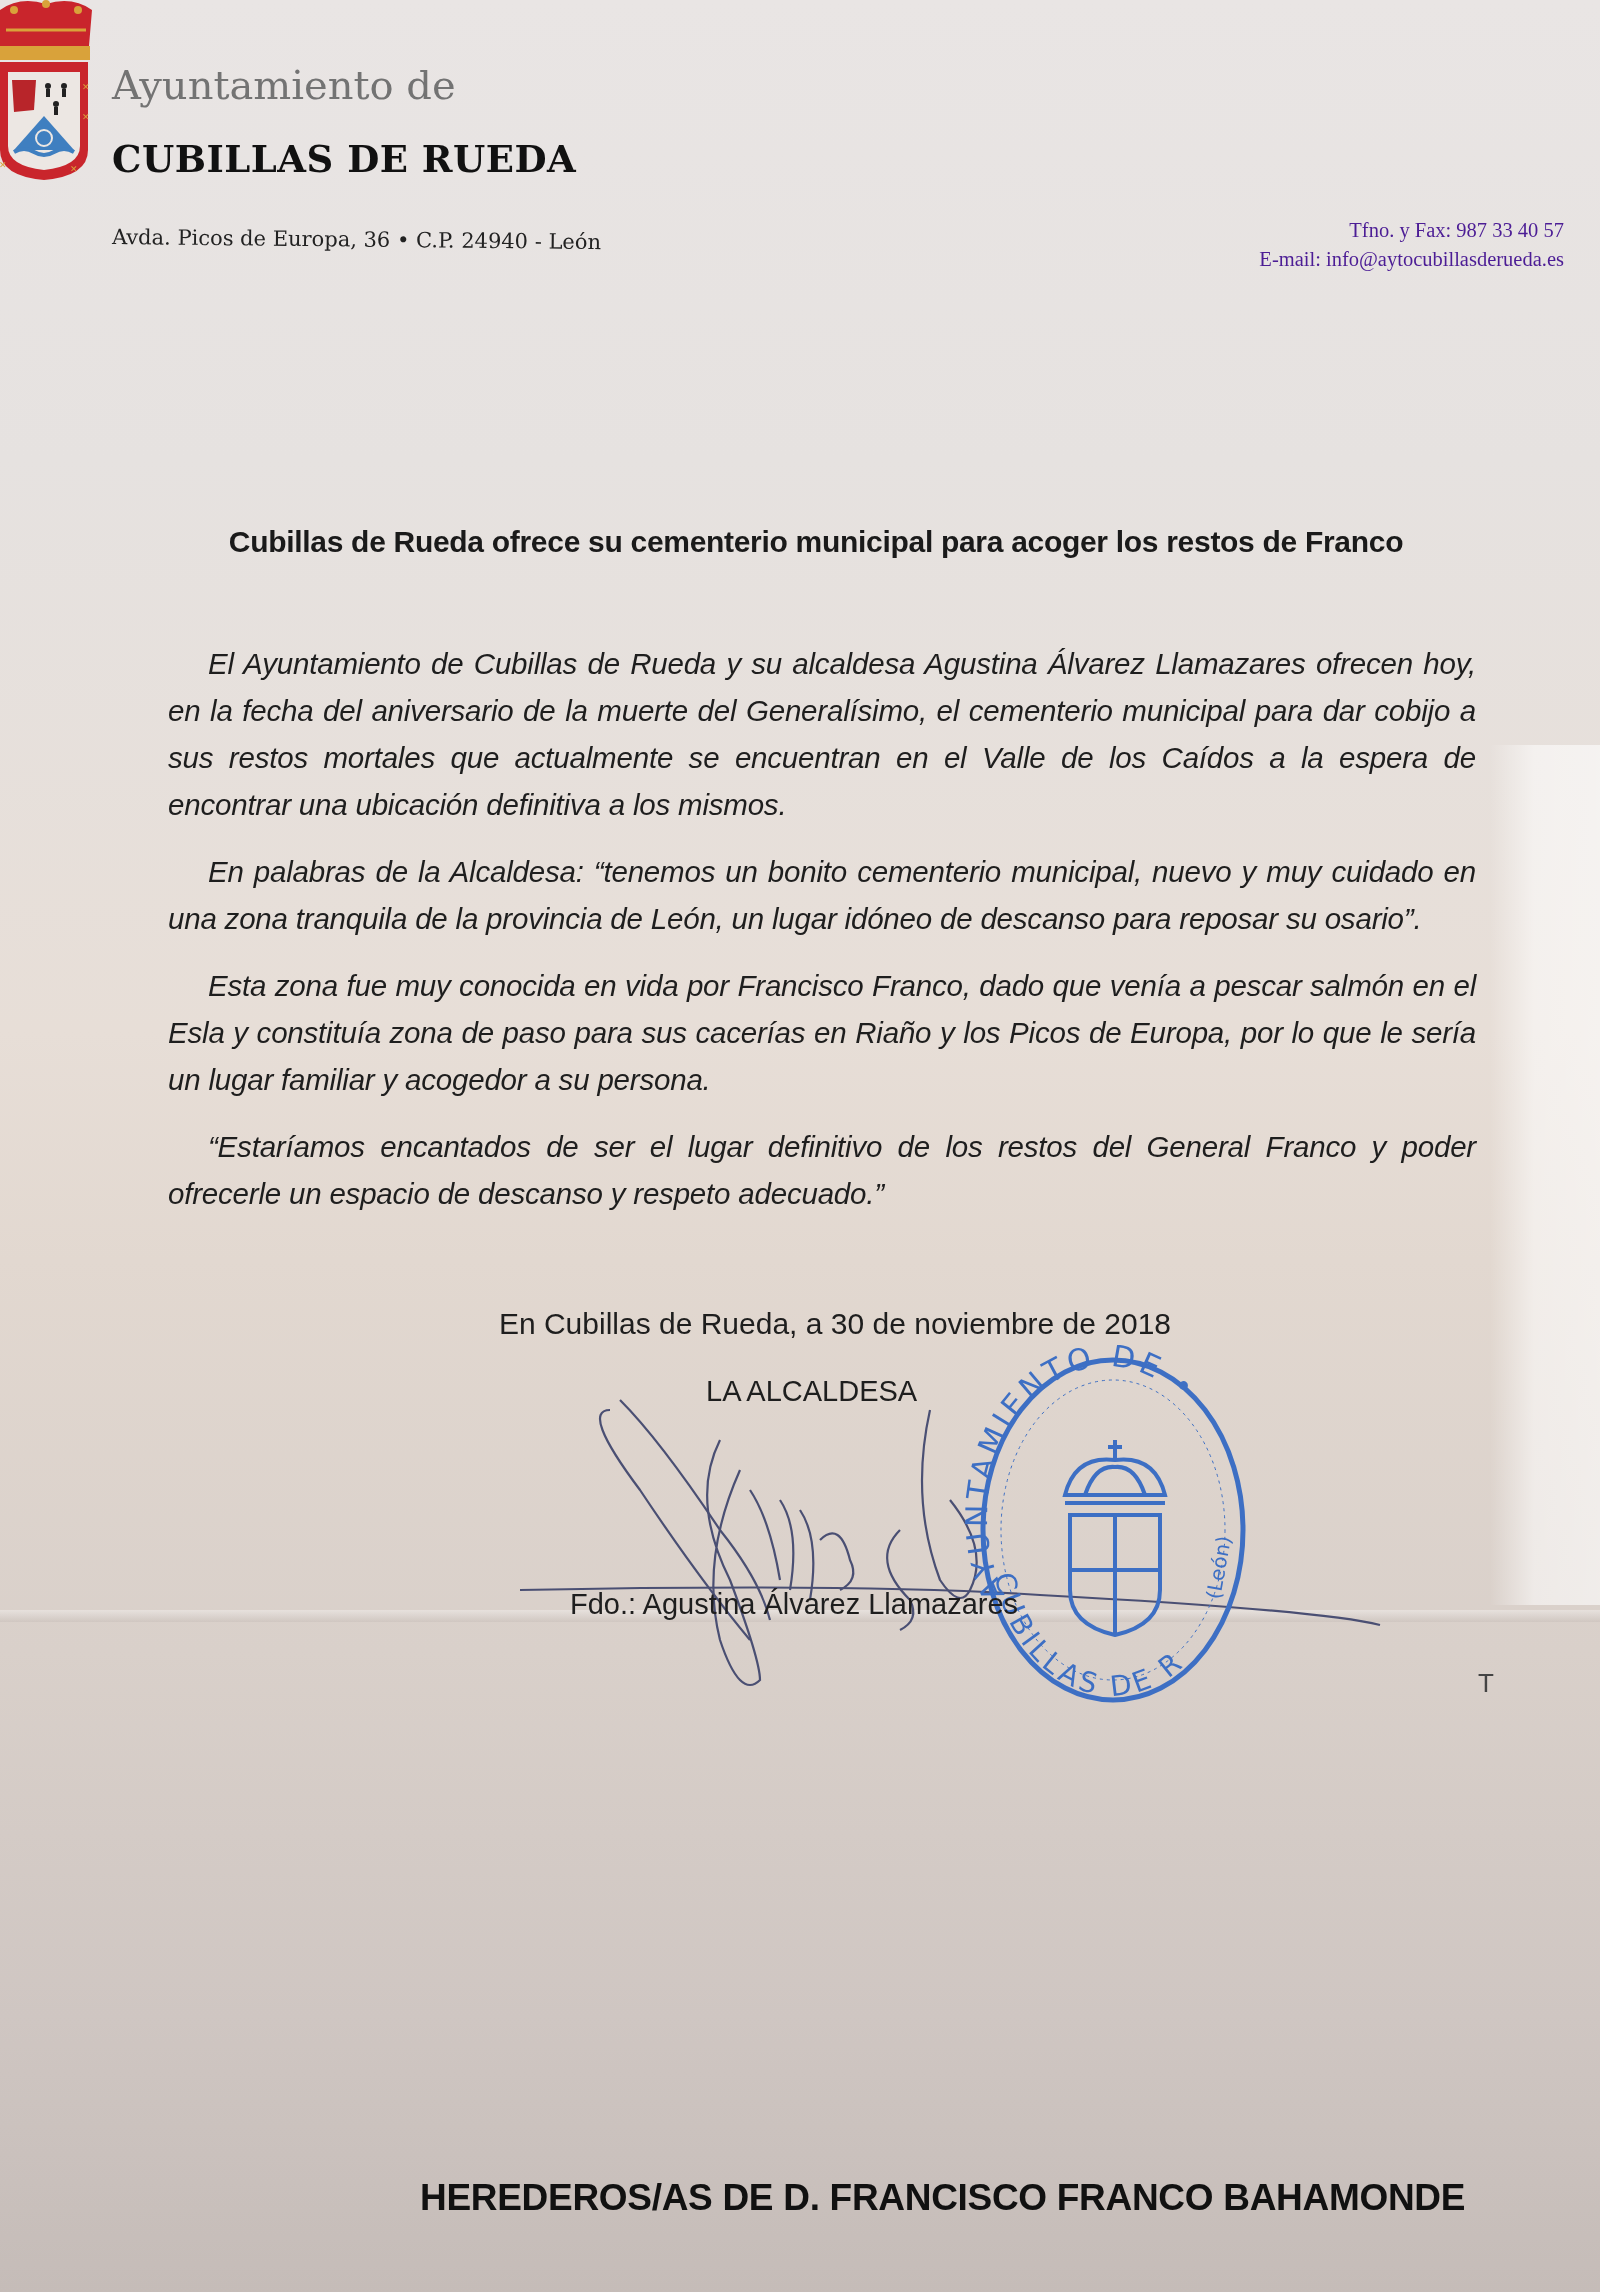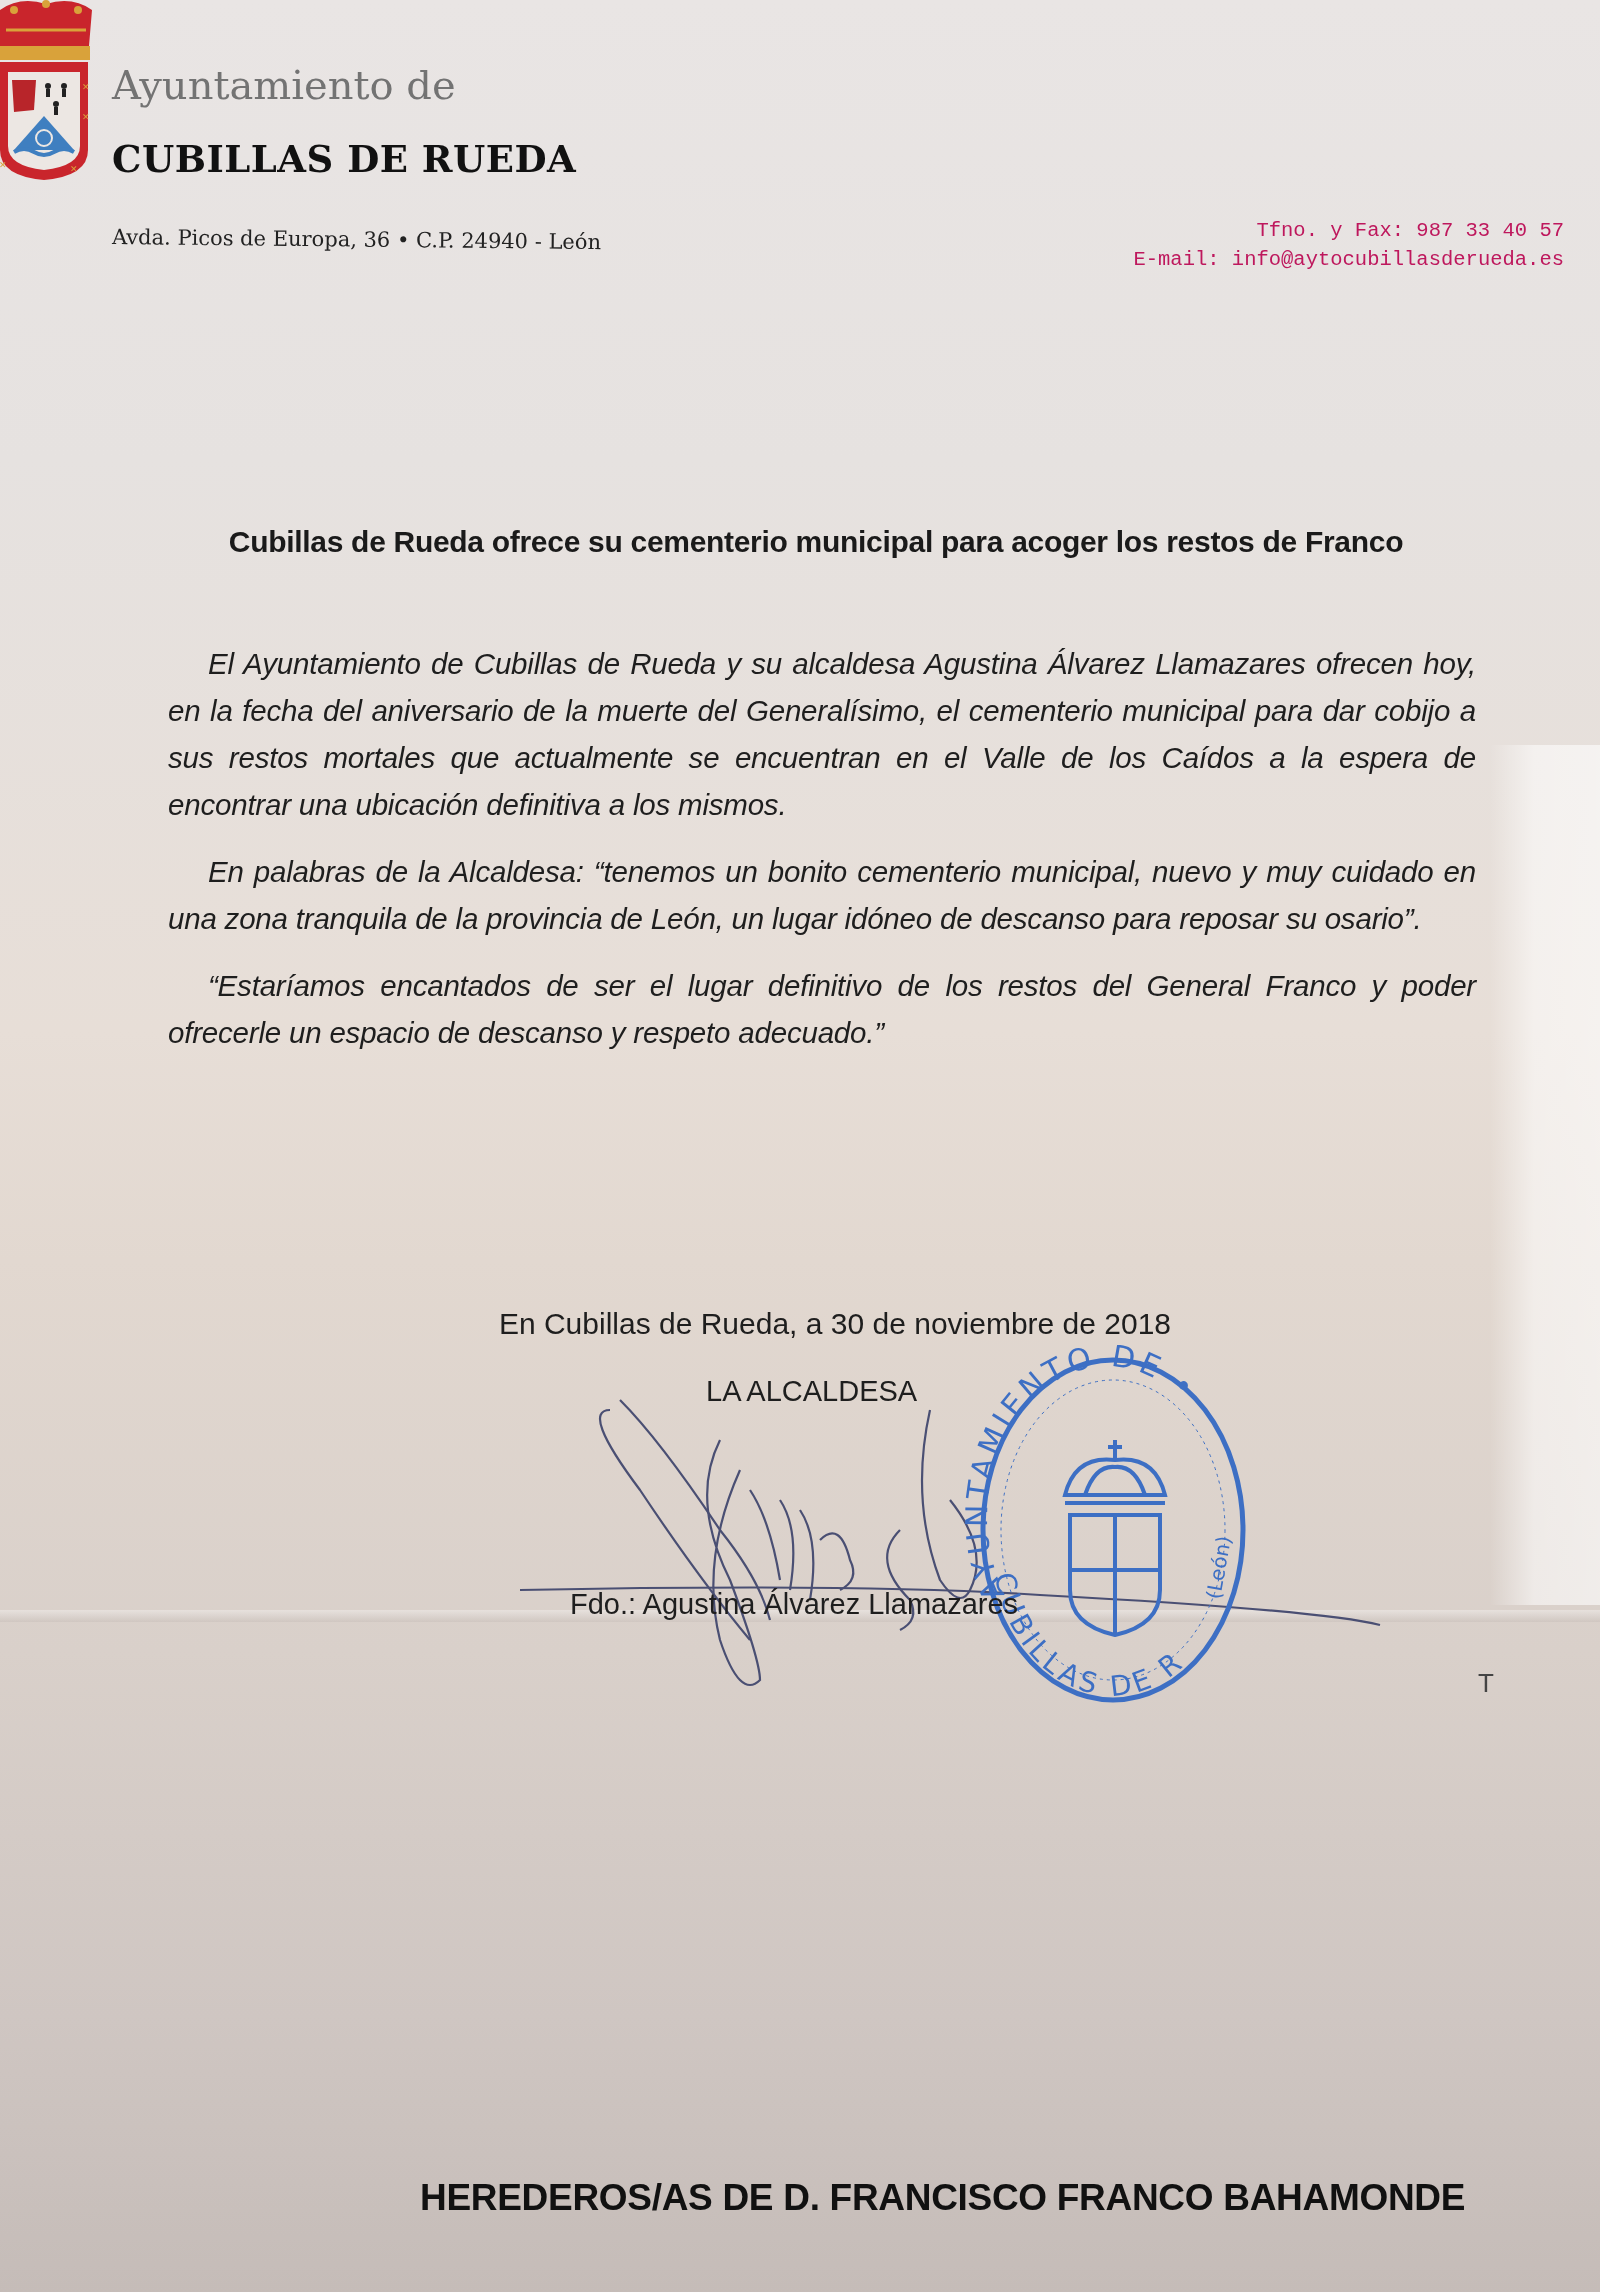--- a/index.html
+++ b/index.html
@@ -14,21 +14,21 @@
       background: linear-gradient(180deg, rgba(255,255,255,0.35), rgba(180,170,165,0.25));
     }
     .bright-patch {
       position: absolute; left: 1490px; top: 745px; width: 110px; height: 860px;
       background: linear-gradient(90deg, rgba(255,255,255,0) 0%, rgba(255,255,255,0.55) 40%, rgba(255,255,255,0.6) 100%);
     }
     .crest { position: absolute; left: 0; top: 0; width: 92px; height: 182px; }
     .org-line1 { position: absolute; left: 112px; top: 62px; font-family: "DejaVu Serif", serif; font-size: 40px; color: #737373; }
     .org-line2 { position: absolute; left: 112px; top: 137px; font-family: "DejaVu Serif", serif; font-size: 37px; font-weight: bold; color: #111; letter-spacing: 0.5px; }
     .address { position: absolute; left: 112px; top: 225px; font-family: "DejaVu Serif", serif; font-size: 21px; color: #222; transform: rotate(0.6deg); transform-origin: left center; }
-    .contact { position: absolute; right: 36px; top: 216px; text-align: right; font-family: Liberation Mono, monospace; font-size: 20.5px; line-height: 29px; color: #be185d; }
+    .contact { position: absolute; right: 36px; top: 216px; text-align: right; font-family: Liberation Serif, serif; font-size: 20.5px; line-height: 29px; color: #4c1d95; }
     .headline { position: absolute; left: 0; right: 0; top: 505px; text-align: center; font-size: 30px; font-weight: bold; color: #1a1a1a; padding-left: 32px; letter-spacing: -0.3px; }
     .body { position: absolute; left: 168px; width: 1308px; font-size: 29.5px; line-height: 47px; color: #1e1e1e; text-align: justify; letter-spacing: -0.2px; font-style: italic; }
     .body p { margin: 0 0 20px 0; text-indent: 40px; }
     .date-line { position: absolute; left: 0; right: 0; top: 1307px; text-align: center; font-size: 30px; color: #1e1e1e; padding-left: 70px; }
     .role { position: absolute; left: 706px; top: 1375px; font-size: 29px; color: #1e1e1e; }
     .signed { position: absolute; left: 570px; top: 1588px; font-size: 29px; color: #1e1e1e; }
     .signature { position: absolute; left: 520px; top: 1380px; width: 900px; height: 320px; }
     .stamp { position: absolute; left: 965px; top: 1345px; width: 290px; height: 365px; }
     .mark { position: absolute; left: 1478px; top: 1668px; font-size: 26px; color: #444; }
     .addressee { position: absolute; left: 420px; top: 2177px; font-size: 37px; font-weight: bold; color: #111; letter-spacing: -0.3px; }
@@ -78,20 +78,21 @@
     <div>Tfno. y Fax: 987 33 40 57</div>
     <div>E-mail: info@aytocubillasderueda.es</div>
   </div>
 </header>
 
 <h1 class="headline">Cubillas de Rueda ofrece su cementerio municipal para acoger los restos de Franco</h1>
 
 <section class="body" style="top:640px;">
   <p>El Ayuntamiento de Cubillas de Rueda y su alcaldesa Agustina Álvarez Llamazares ofrecen hoy, en la fecha del aniversario de la muerte del Generalísimo, el cementerio municipal para dar cobijo a sus restos mortales que actualmente se encuentran en el Valle de los Caídos a la espera de encontrar una ubicación definitiva a los mismos.</p>
   <p>En palabras de la Alcaldesa: “tenemos un bonito cementerio municipal, nuevo y muy cuidado en una zona tranquila de la provincia de León, un lugar idóneo de descanso para reposar su osario”.</p>
+  <p>Esta zona fue muy conocida en vida por Francisco Franco, dado que venía a pescar salmón en el Esla y constituía zona de paso para sus cacerías en Riaño y los Picos de Europa, por lo que le sería un lugar familiar y acogedor a su persona.</p>
   <p>“Estaríamos encantados de ser el lugar definitivo de los restos del General Franco y poder ofrecerle un espacio de descanso y respeto adecuado.”</p>
 </section>
 
 <div class="date-line">En Cubillas de Rueda, a 30 de noviembre de 2018</div>
 <div class="role">LA ALCALDESA</div>
 
 <svg class="signature" viewBox="0 0 900 320">
   <g fill="none" stroke="#4a4f73" stroke-width="2.2">
     <path d="M90 30 Q60 30 120 110 Q180 200 230 260"></path>
     <path d="M100 20 Q140 60 200 150 Q240 200 250 240"></path>

